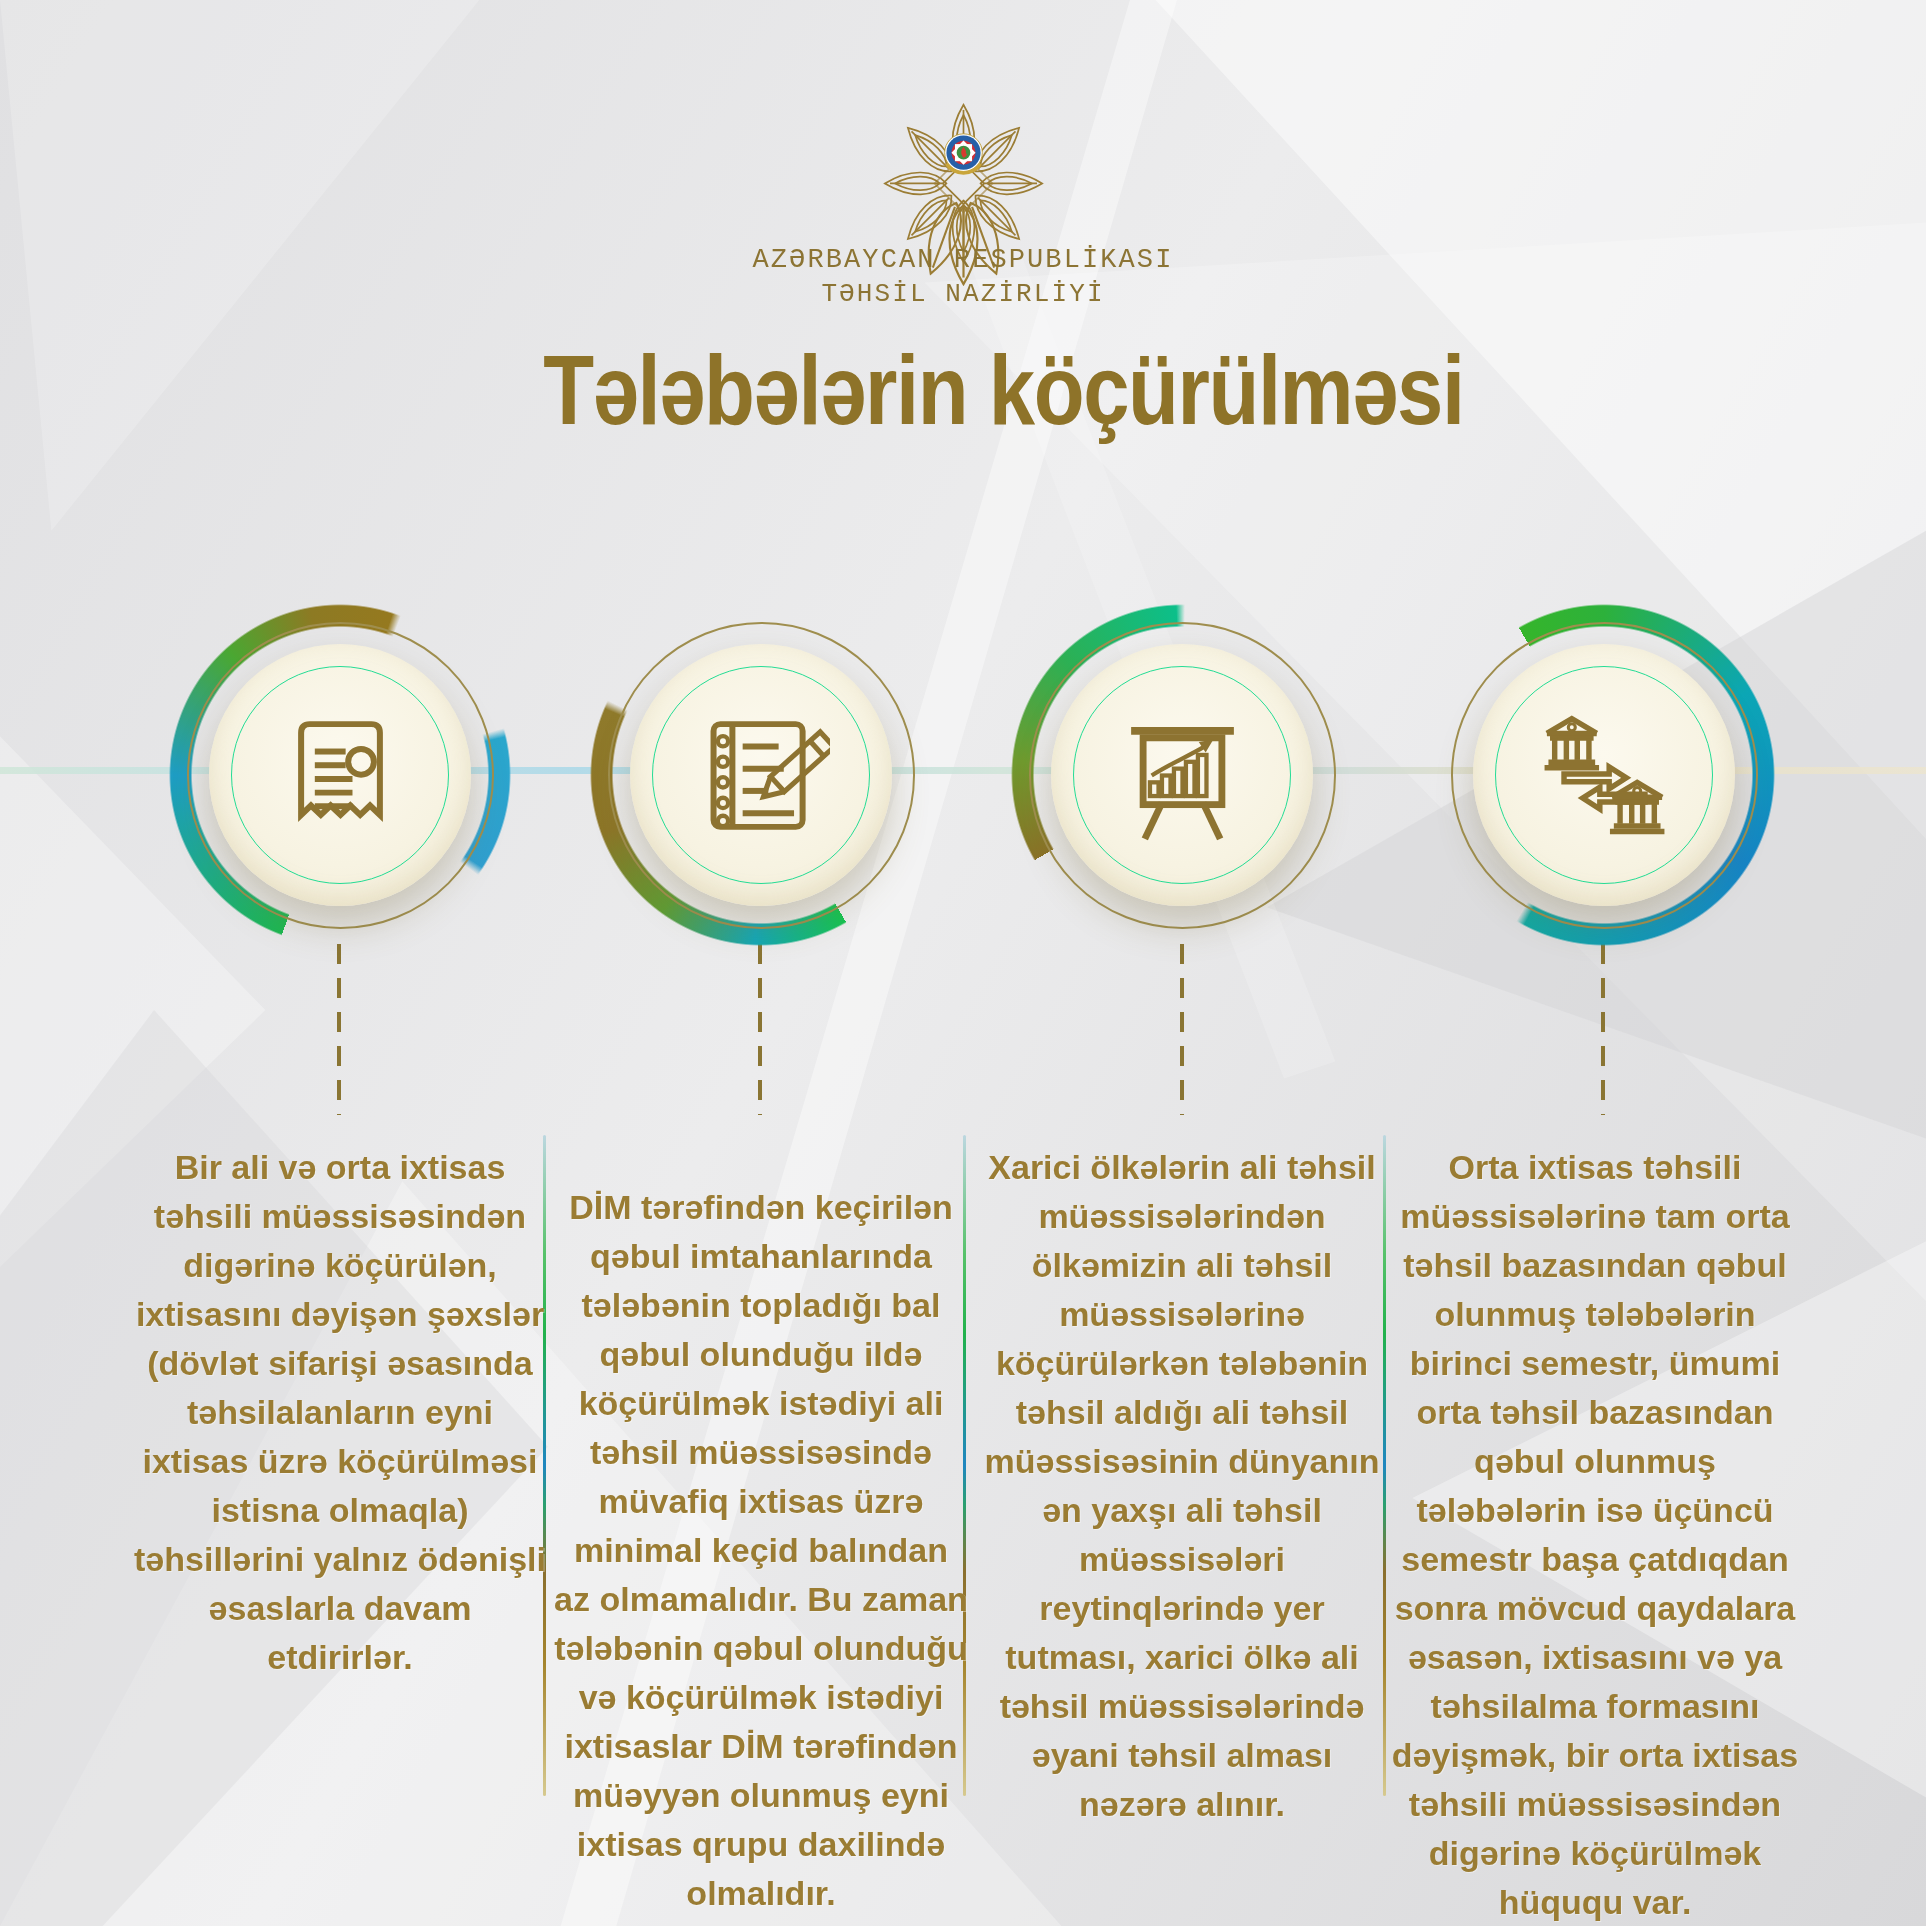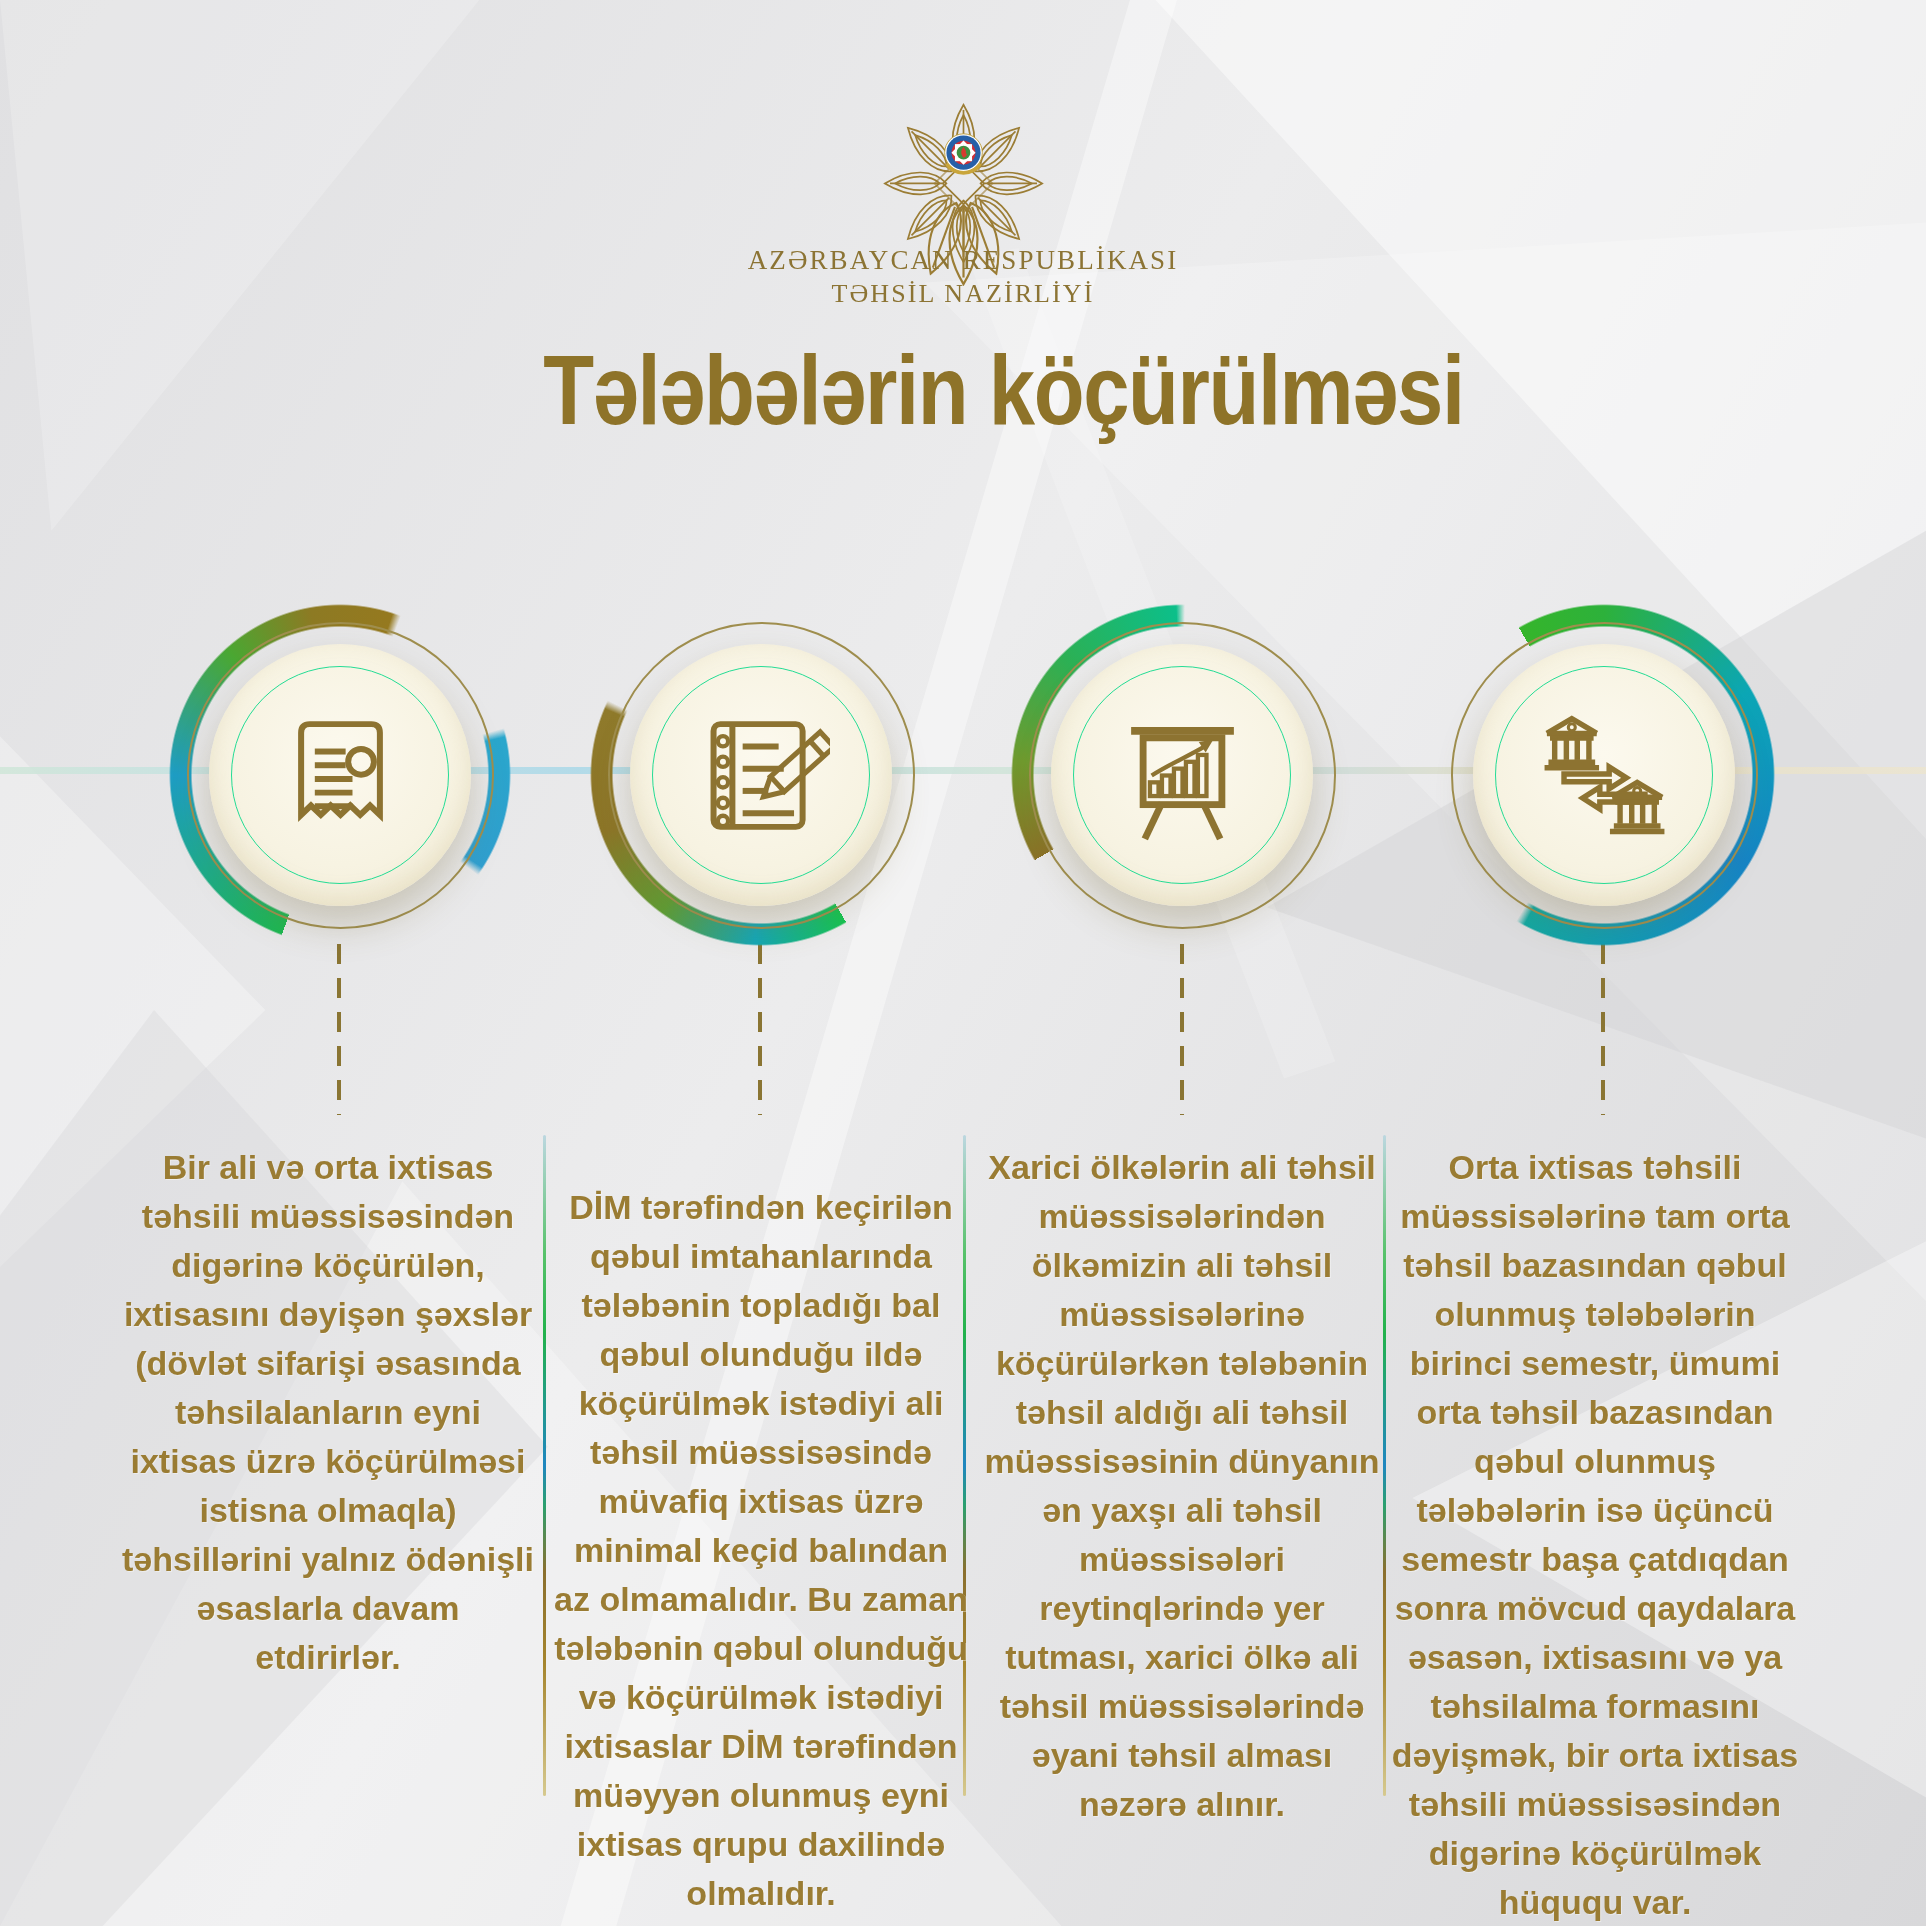--- a/index.html
+++ b/index.html
@@ -10,21 +10,21 @@
   }
   .abs{position:absolute;}
   svg{display:block;}
 
   
   #bg-shards{left:0;top:0;width:1926px;height:1926px;z-index:0;}
 
   
   #logo{left:859px;top:74px;width:209px;height:212px;z-index:3;}
   .ministry-line{left:0;width:1926px;text-align:center;z-index:3;
-    font-family:Liberation Serif, serif;color:#8c7434;letter-spacing:2.1px;}
+    font-family:Liberation Mono, monospace;color:#8c7434;letter-spacing:2.1px;}
   #ministry-line1{top:245px;font-size:27px;}
   #ministry-line2{top:279px;font-size:26px;}
   #main-title{left:0;top:337px;width:1926px;text-align:center;z-index:3;
     color:#8e7329;font-size:98px;font-weight:bold;line-height:1.1;margin-left:40px;}
   #main-title span{display:inline-block;transform:scaleX(.85);transform-origin:50% 50%;
     letter-spacing:-1.7px;}
 
   
   #hline{left:0;top:767px;width:1926px;height:6.8px;z-index:1;opacity:.85;
     background:linear-gradient(90deg,#cfe6d8 0%,#bfe0e4 14%,#a9d8e8 30%,#cfe4d8 52%,#bcd9e2 62%,#e6dfc5 80%,#ece5cf 100%);}
@@ -277,17 +277,17 @@
 
 <div class="abs connector" style="left:337px;"></div>
 <div class="abs connector" style="left:758px;"></div>
 <div class="abs connector" style="left:1180px;"></div>
 <div class="abs connector" style="left:1601px;"></div>
 
 <div class="abs divider" style="left:543px;"></div>
 <div class="abs divider" style="left:963px;"></div>
 <div class="abs divider" style="left:1383px;"></div>
 
-<div class="abs step-text" style="left:120px;">Bir ali və orta ixtisas təhsili müəssisəsindən digərinə köçürülən, ixtisasını dəyişən şəxslər (dövlət sifarişi əsasında təhsilalanların eyni ixtisas üzrə köçürülməsi istisna olmaqla) təhsillərini yalnız ödənişli əsaslarla davam etdirirlər.</div>
+<div class="abs step-text" style="left:132px;">Bir ali və orta ixtisas təhsili müəssisəsindən digərinə köçürülən, ixtisasını dəyişən şəxslər (dövlət sifarişi əsasında təhsilalanların eyni ixtisas üzrə köçürülməsi istisna olmaqla) təhsillərini yalnız ödənişli əsaslarla davam etdirirlər.</div>
 <div class="abs step-text" style="left:553px;margin-top:40px;">DİM tərəfindən keçirilən qəbul imtahanlarında tələbənin topladığı bal qəbul olunduğu ildə köçürülmək istədiyi ali təhsil müəssisəsində müvafiq ixtisas üzrə minimal keçid balından az olmamalıdır. Bu zaman tələbənin qəbul olunduğu və köçürülmək istədiyi ixtisaslar DİM tərəfindən müəyyən olunmuş eyni ixtisas qrupu daxilində olmalıdır.</div>
 <div class="abs step-text" style="left:974px;">Xarici ölkələrin ali təhsil müəssisələrindən ölkəmizin ali təhsil müəssisələrinə köçürülərkən tələbənin təhsil aldığı ali təhsil müəssisəsinin dünyanın ən yaxşı ali təhsil müəssisələri reytinqlərində yer tutması, xarici ölkə ali təhsil müəssisələrində əyani təhsil alması nəzərə alınır.</div>
 <div class="abs step-text" style="left:1387px;">Orta ixtisas təhsili müəssisələrinə tam orta təhsil bazasından qəbul olunmuş tələbələrin birinci semestr, ümumi orta təhsil bazasından qəbul olunmuş tələbələrin isə üçüncü semestr başa çatdıqdan sonra mövcud qaydalara əsasən, ixtisasını və ya təhsilalma formasını dəyişmək, bir orta ixtisas təhsili müəssisəsindən digərinə köçürülmək hüququ var.</div>
 
 
 </body></html>

